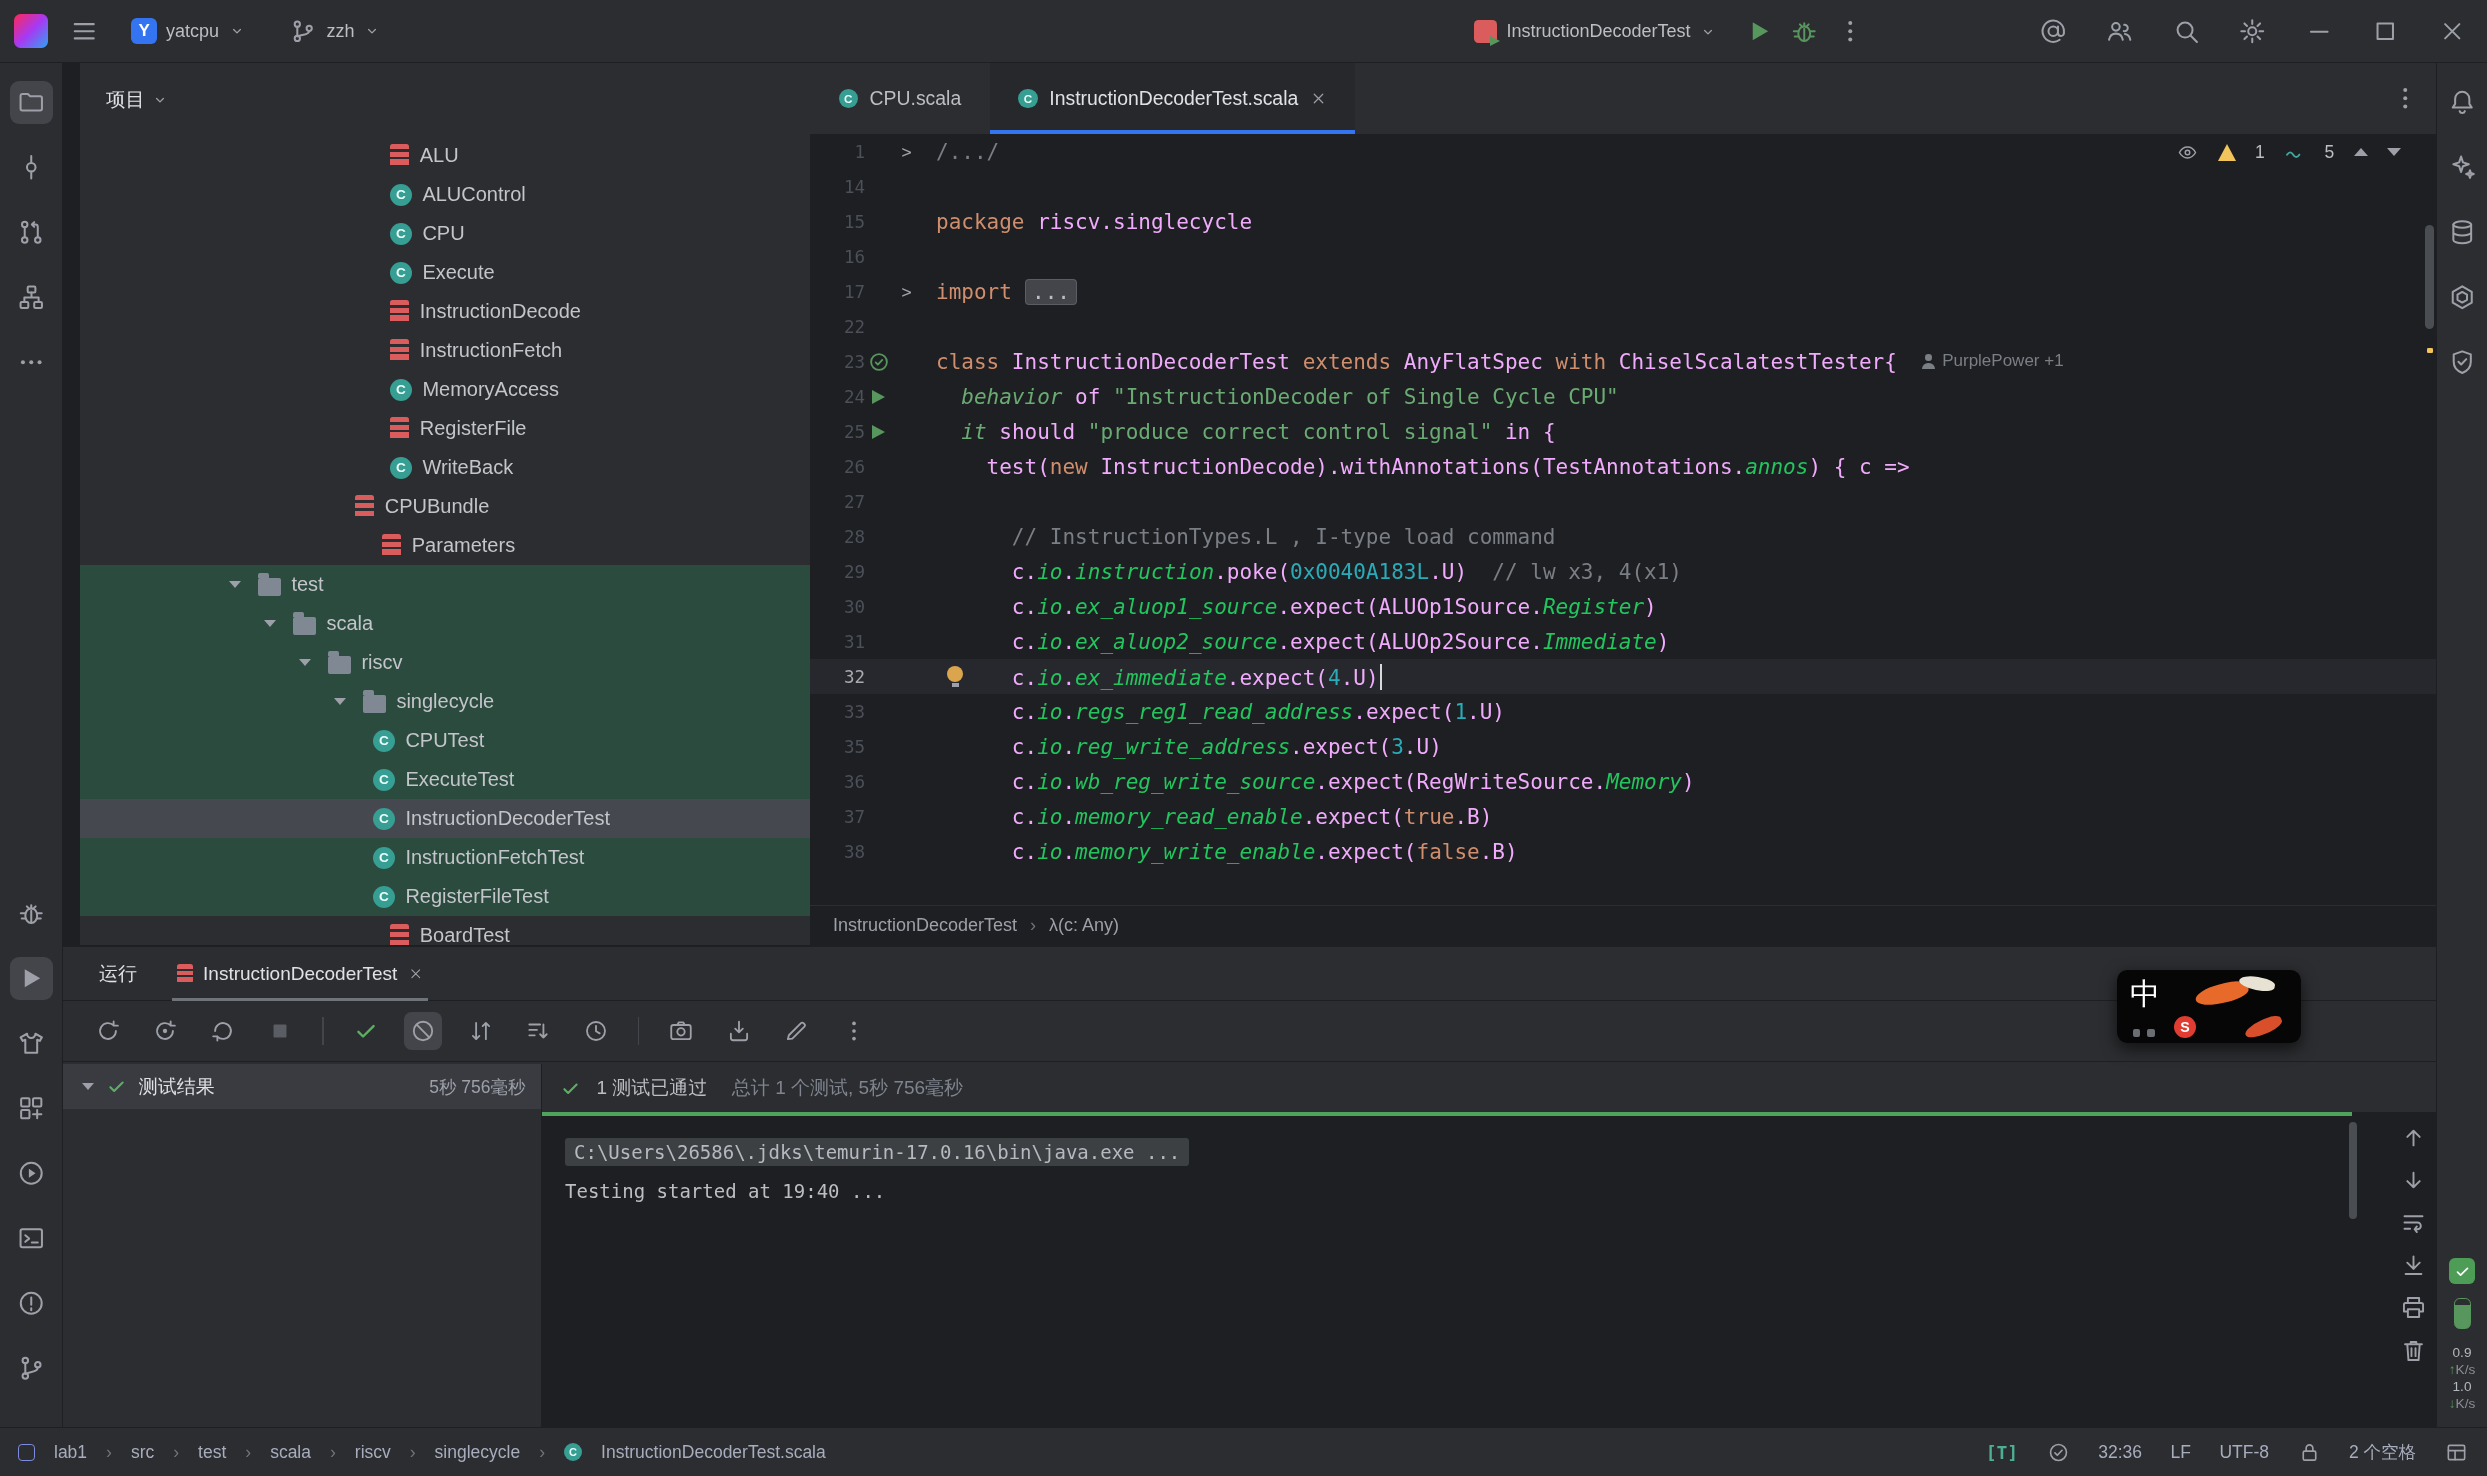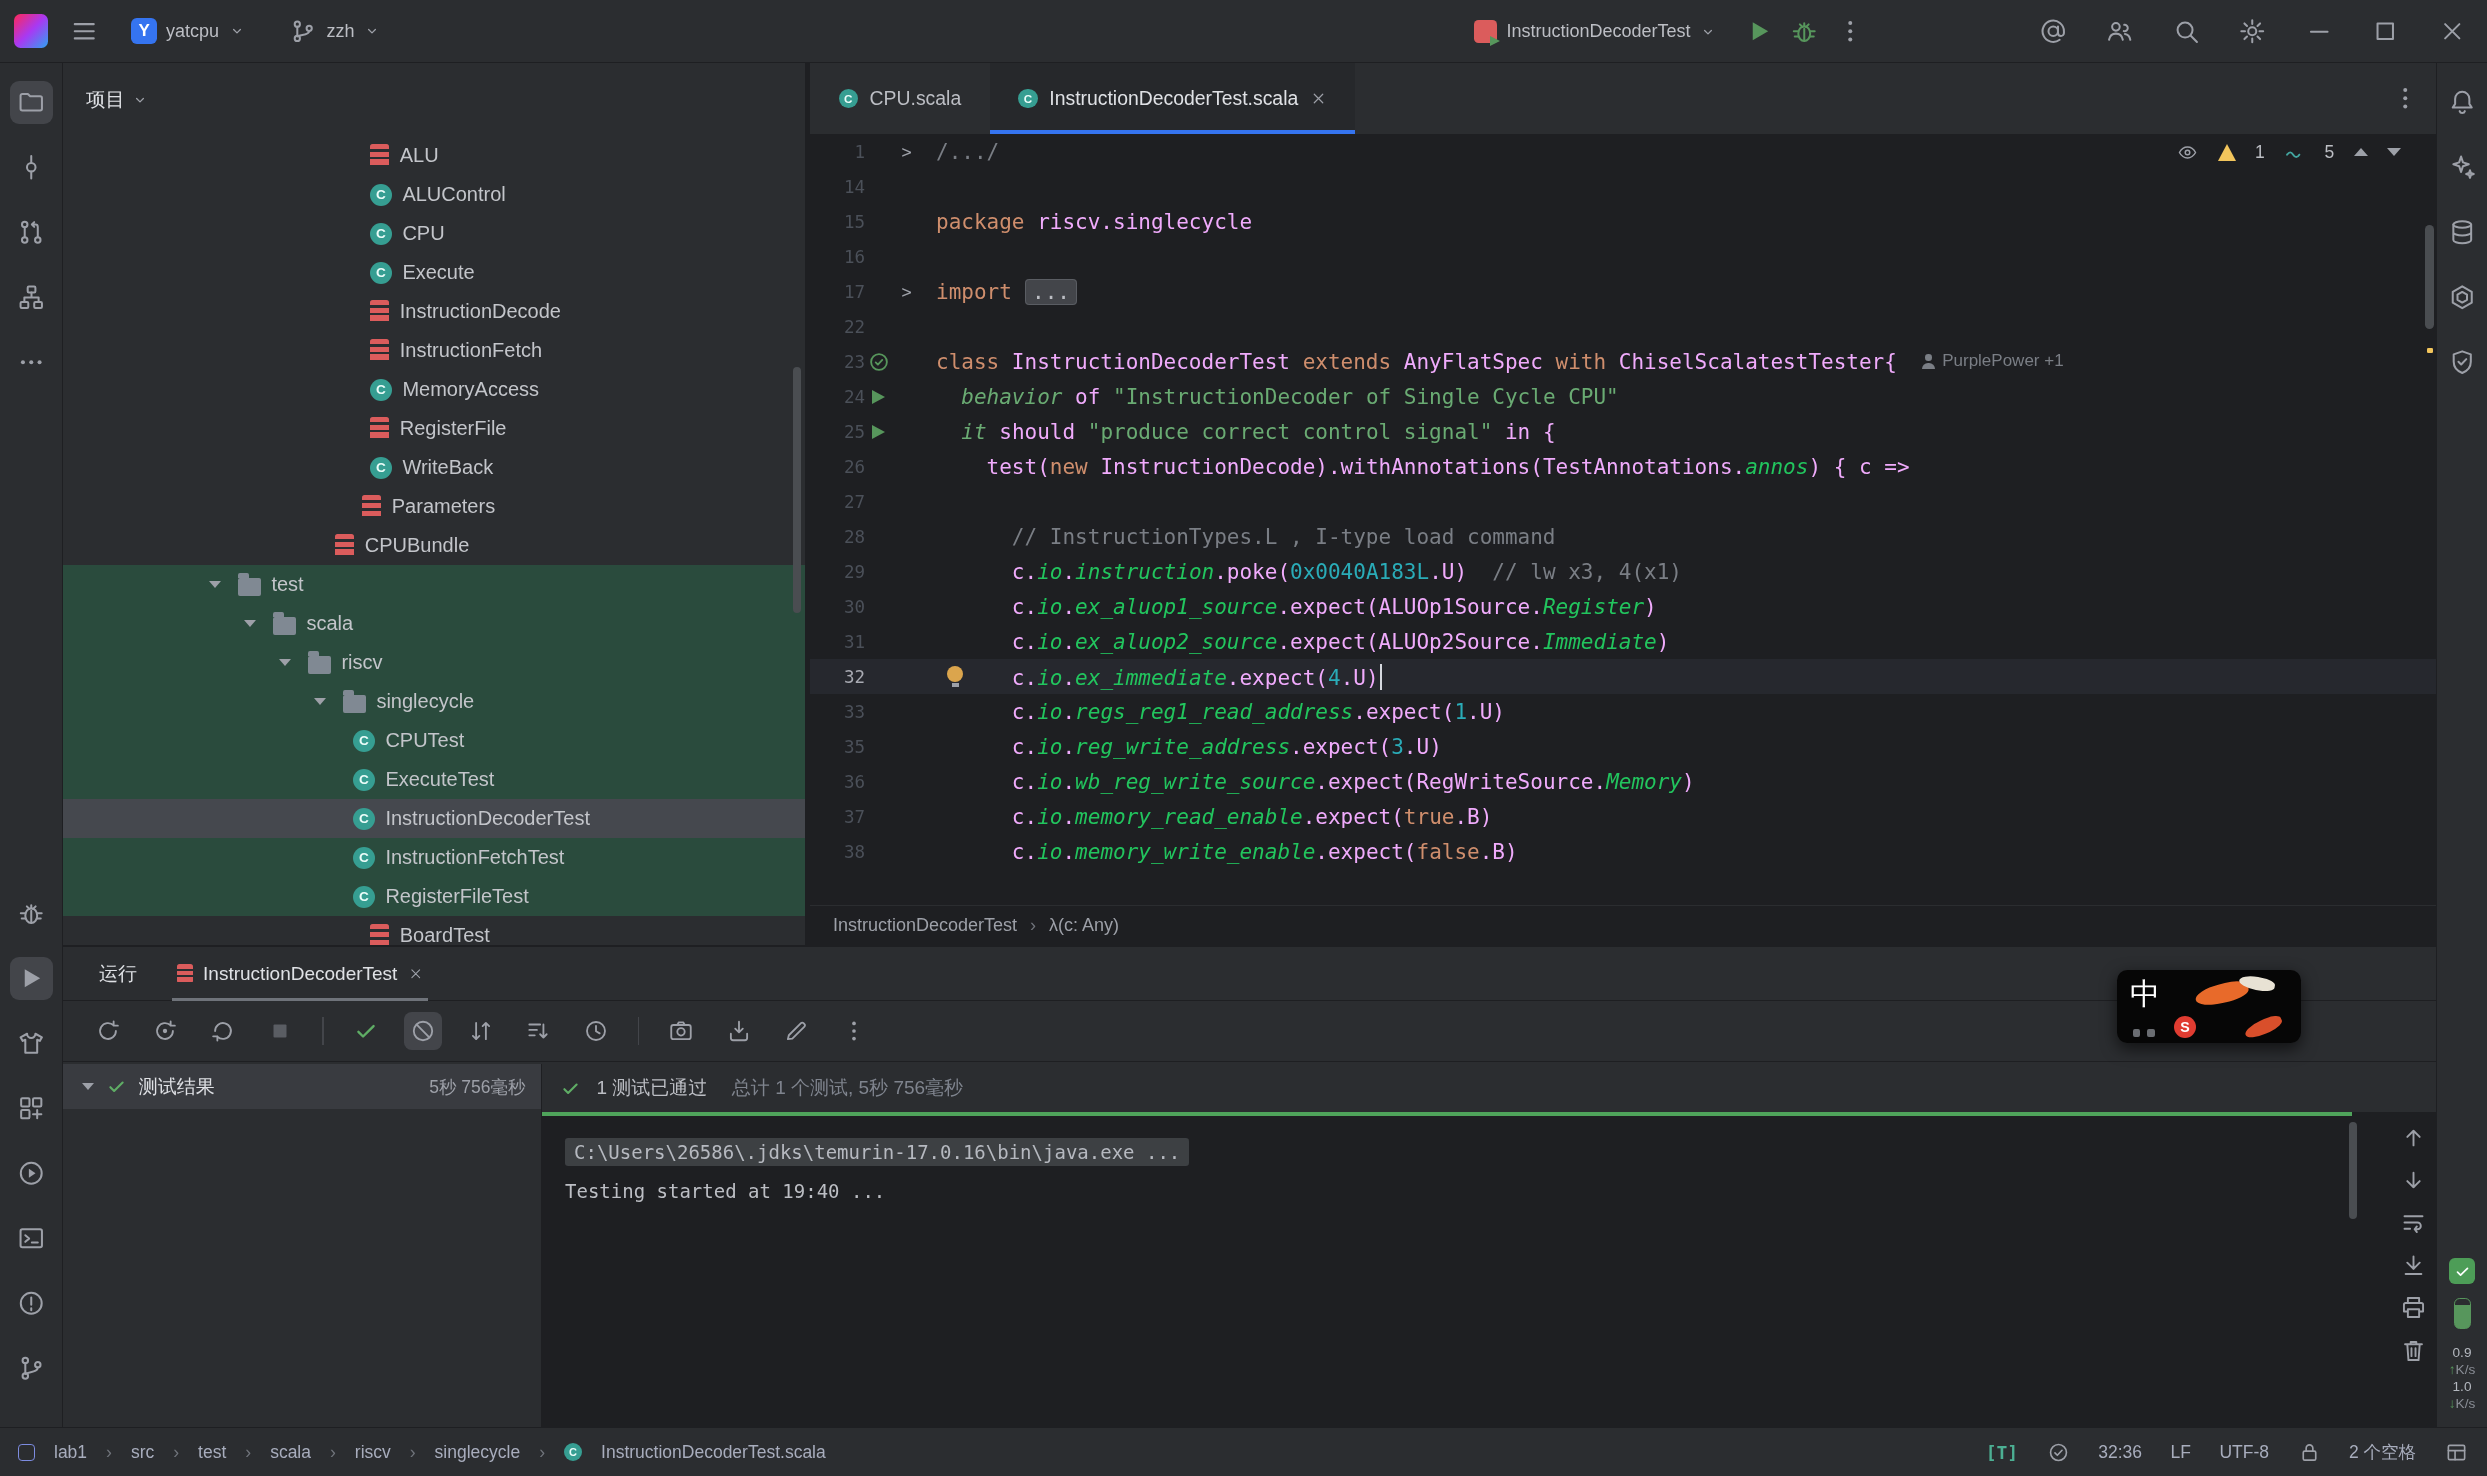--- a/index.html
+++ b/index.html
@@ -36,21 +36,21 @@
   .strip-spacer{flex:1}
   #rs-bottom{margin-top:auto;display:flex;flex-direction:column;align-items:center;gap:14.2px}
   .gcheck{width:26px;height:26px;border-radius:5.8px;background:#4d9d57;display:flex;align-items:center;justify-content:center;color:#fff}
   .gcheck svg{width:17px;height:17px;stroke:#fff;fill:none;stroke-width:2.4;stroke-linecap:round;stroke-linejoin:round}
   .battery{width:17px;height:31px;border-radius:5.8px;border:1.9px solid #57965c;background:linear-gradient(180deg,#2b2d30 20%,#57965c 20%)}
   .net{font-size:13.6px;line-height:17px;text-align:center;color:#b4b8bf}
   .net .arrow{color:#57965c;font-weight:bold}
   .net .unit{color:#8a8e96}
 
   
-  #projectpanel{position:absolute;left:60px;top:63px;width:746px;height:882px;background:#2b2d30;border-right:1.3px solid #1e1f22;overflow:hidden;z-index:10}
+  #projectpanel{position:absolute;left:80px;top:63px;width:746px;height:882px;background:#2b2d30;border-right:1.3px solid #1e1f22;overflow:hidden;z-index:10}
   .pp-header{height:73px;display:flex;align-items:center;gap:6.5px;padding-left:26px;color:#dfe1e5;font-size:19.4px}
   .trow{height:39px;display:flex;align-items:center;white-space:nowrap;cursor:pointer}
   .trow.green{background:#2a4b3d}
   .trow.selected{background:#45484e}
   .tlabel{margin-left:10.4px;color:#c3c5ca;font-size:20px}
   .tchev{width:0;height:0;border-left:6.5px solid transparent;border-right:6.5px solid transparent;border-top:7.8px solid #9da0a8;margin-right:17px;flex:none}
   .i-class{width:22px;height:22px;border-radius:50%;background:#369e92;color:#eafcf9;font-size:13.6px;font-weight:bold;display:flex;align-items:center;justify-content:center;flex:none}
   .i-sfile{width:19.4px;height:23px;border-radius:2.6px;flex:none;background:linear-gradient(180deg,#db5c5c 0 5.2px,transparent 5.2px 7.8px,#db5c5c 7.8px 13px,transparent 13px 15.5px,#db5c5c 15.5px 21px,transparent 21px)}
   .i-folder{width:23px;height:17.5px;background:#808993;border-radius:1.9px;position:relative;margin-top:4.5px;flex:none}
   .i-folder::before{content:"";position:absolute;top:-5.2px;left:0;width:11px;height:5.2px;background:#808993;border-radius:1.9px 1.9px 0 0}
@@ -422,27 +422,27 @@
           <span class="tlabel">MemoryAccess</span>
         </div>
         <div class="trow " style="padding-left:310px">
           <span class="i-sfile"></span>
           <span class="tlabel">RegisterFile</span>
         </div>
         <div class="trow " style="padding-left:310px">
           <span class="i-class">C</span>
           <span class="tlabel">WriteBack</span>
         </div>
+        <div class="trow " style="padding-left:275px">
+          <span class="i-sfile"></span>
+          <span class="tlabel">CPUBundle</span>
+        </div>
         <div class="trow " style="padding-left:302px">
           <span class="i-sfile"></span>
           <span class="tlabel">Parameters</span>
-        </div>
-        <div class="trow " style="padding-left:275px">
-          <span class="i-sfile"></span>
-          <span class="tlabel">CPUBundle</span>
         </div>
         <div class="trow green" style="padding-left:149px">
           <span class="tchev"></span>
           <span class="i-folder"></span>
           <span class="tlabel">test</span>
         </div>
         <div class="trow green" style="padding-left:184px">
           <span class="tchev"></span>
           <span class="i-folder"></span>
           <span class="tlabel">scala</span>

